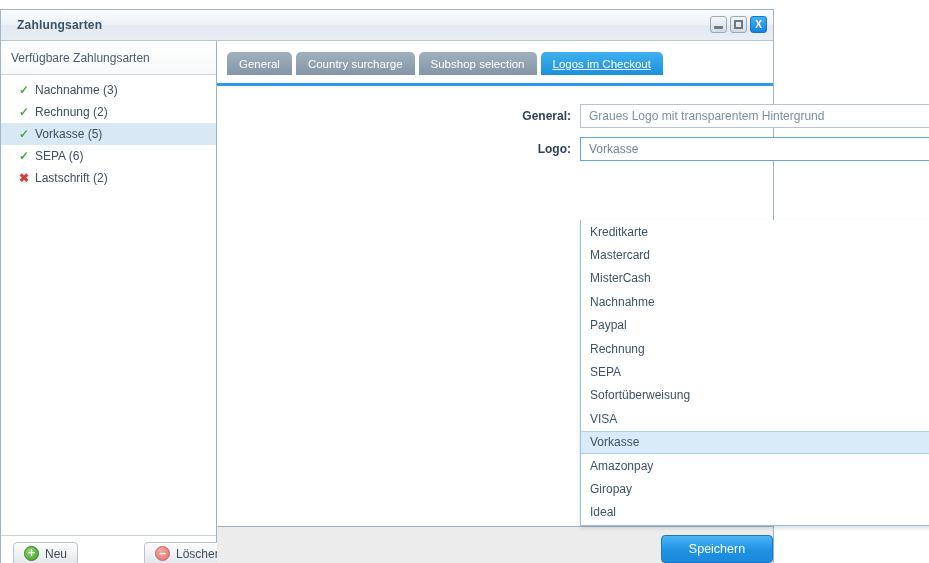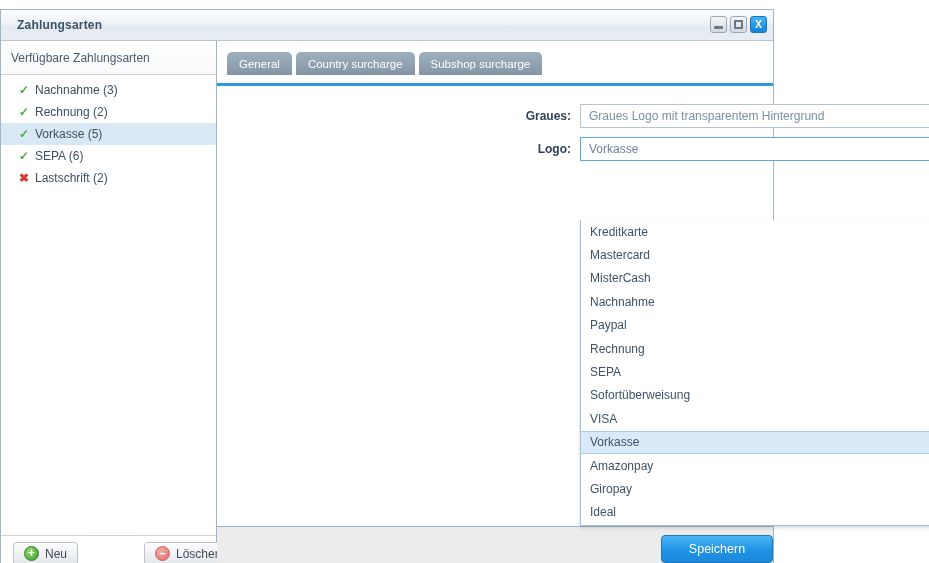--- a/index.html
+++ b/index.html
@@ -367,28 +367,31 @@
 
     <div id="main">
       <div id="tabbar">
           <div class="tab">
             <span class="lbl">General</span>
           </div>
           <div class="tab">
             <span class="lbl">Country surcharge</span>
           </div>
           <div class="tab">
-            <span class="lbl">Subshop surcharge</span>
+            <span class="lbl">Subshop selection</span>
+          </div>
+          <div class="tab active">
+            <span class="lbl">Logos im Checkout</span>
           </div>
         </div>
 
       <div id="form">
 
         <div class="field-row" style="left:228px; top:18px;">
-          <div class="field-label">Graues:</div>
+          <div class="field-label">General:</div>
           <div class="combo">
             <div class="inp" placeholder="Logoset">Graues Logo mit transparentem Hintergrund</div>
 
           </div>
         </div>
 
         <div class="field-row" style="left:228px; top:51px;">
           <div class="field-label">Logo:</div>
           <div class="combo focused">
             <div class="inp" placeholder="Logo">Vorkasse</div>

